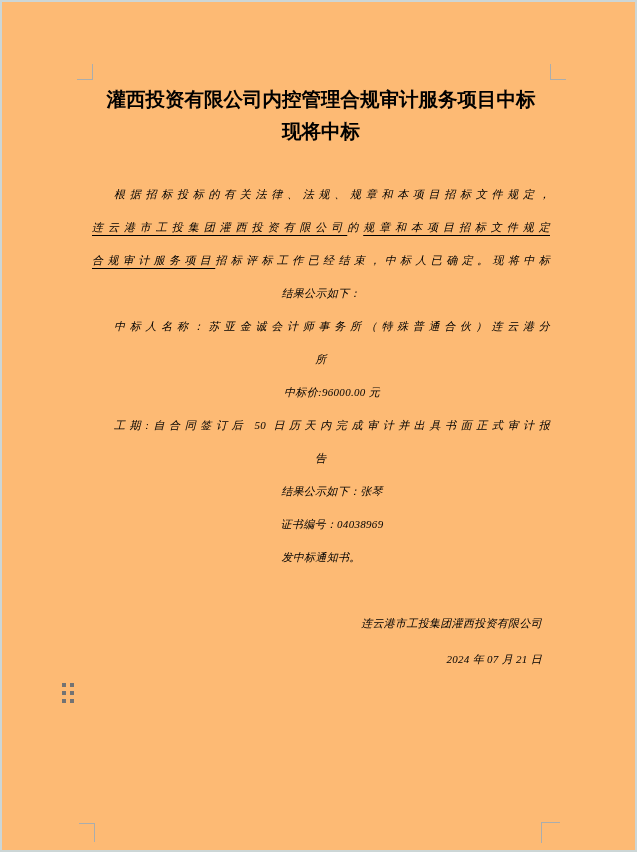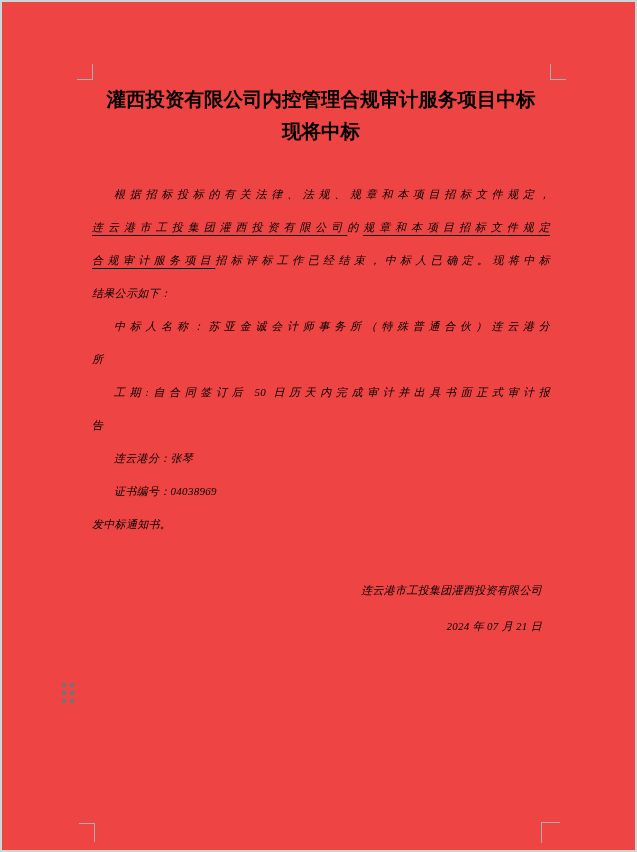--- a/index.html
+++ b/index.html
@@ -6,21 +6,21 @@
     margin: 0;
     padding: 0;
     background: #ffffff;
     font-family: "Liberation Serif", "DejaVu Serif", serif;
   }
   .page {
     position: relative;
     width: 637px;
     height: 852px;
     box-sizing: border-box;
-    background: #ef4444;
+    background: #fdba74;
     border: 2px solid #ccd6d6;
     overflow: hidden;
     color: #000000;
   }
   
   .crop { position: absolute; width: 15px; height: 15px; }
   .crop.tl { left: 75px;  top: 62px;  border-right: 1px solid #aaadad; border-bottom: 1px solid #aaadad; }
   .crop.tr { left: 548px; top: 62px;  border-left: 1px solid #aaadad;  border-bottom: 1px solid #aaadad; }
   .crop.bl { left: 77px;  top: 821px; height: 18px; border-right: 1px solid #aaadad; border-top: 1px solid #aaadad; }
   .crop.br { left: 539px; top: 820px; width: 18px; height: 20px; border-left: 1px solid #aaadad; border-top: 1px solid #aaadad; }
@@ -41,21 +41,21 @@
   .body-lines {
     margin-top: 30px;
     font-size: 11px;
     letter-spacing: 0.3px;
     font-style: italic;
   }
   .line {
     height: 33px;
     line-height: 33px;
     white-space: pre;
-    text-align: left;
+    text-align: center;
   }
   .line.justify {
     white-space: normal;
     text-align: justify;
     text-align-last: justify;
   }
   .line.indent { text-indent: 2em; }
   .line.right  { text-align: right; text-align-last: right; padding-right: 8px; }
   .line.extra-top { margin-top: 3px; }
   .line .u {
@@ -99,23 +99,24 @@
       <div>灌西投资有限公司内控管理合规审计服务项目中标</div>
       <div>现将中标</div>
     </div>
     <div class="body-lines">
         <div class="line indent justify"><span>根据招标投标的有关法律、法规、规章和本项目招标文件规定，</span></div>
         <div class="line justify"><span class="u">连云港市工投集团灌西投资有限公司</span><span>的</span><span class="u">规章和本项目招标文件规定</span></div>
         <div class="line justify"><span class="u">合规审计服务项目</span><span>招标评标工作已经结束，中标人已确定。现将中标</span></div>
         <div class="line"><span>结果公示如下：</span></div>
         <div class="line indent justify"><span>中标人名称：苏亚金诚会计师事务所（特殊普通合伙）连云港分</span></div>
         <div class="line"><span>所</span></div>
+        <div class="line indent"><span>中标价:96000.00 元</span></div>
         <div class="line indent justify"><span>工期:自合同签订后 50 日历天内完成审计并出具书面正式审计报</span></div>
         <div class="line"><span>告</span></div>
-        <div class="line indent"><span>连云港分：张琴</span></div>
+        <div class="line indent"><span>结果公示如下：张琴</span></div>
         <div class="line indent"><span>证书编号：04038969</span></div>
         <div class="line"><span>发中标通知书。</span></div>
         <div class="line">&nbsp;</div>
         <div class="line right"><span>连云港市工投集团灌西投资有限公司</span></div>
         <div class="line right extra-top"><span>2024 年 07 月 21 日</span></div>
       </div>
   </div>
 
 </div>
 

